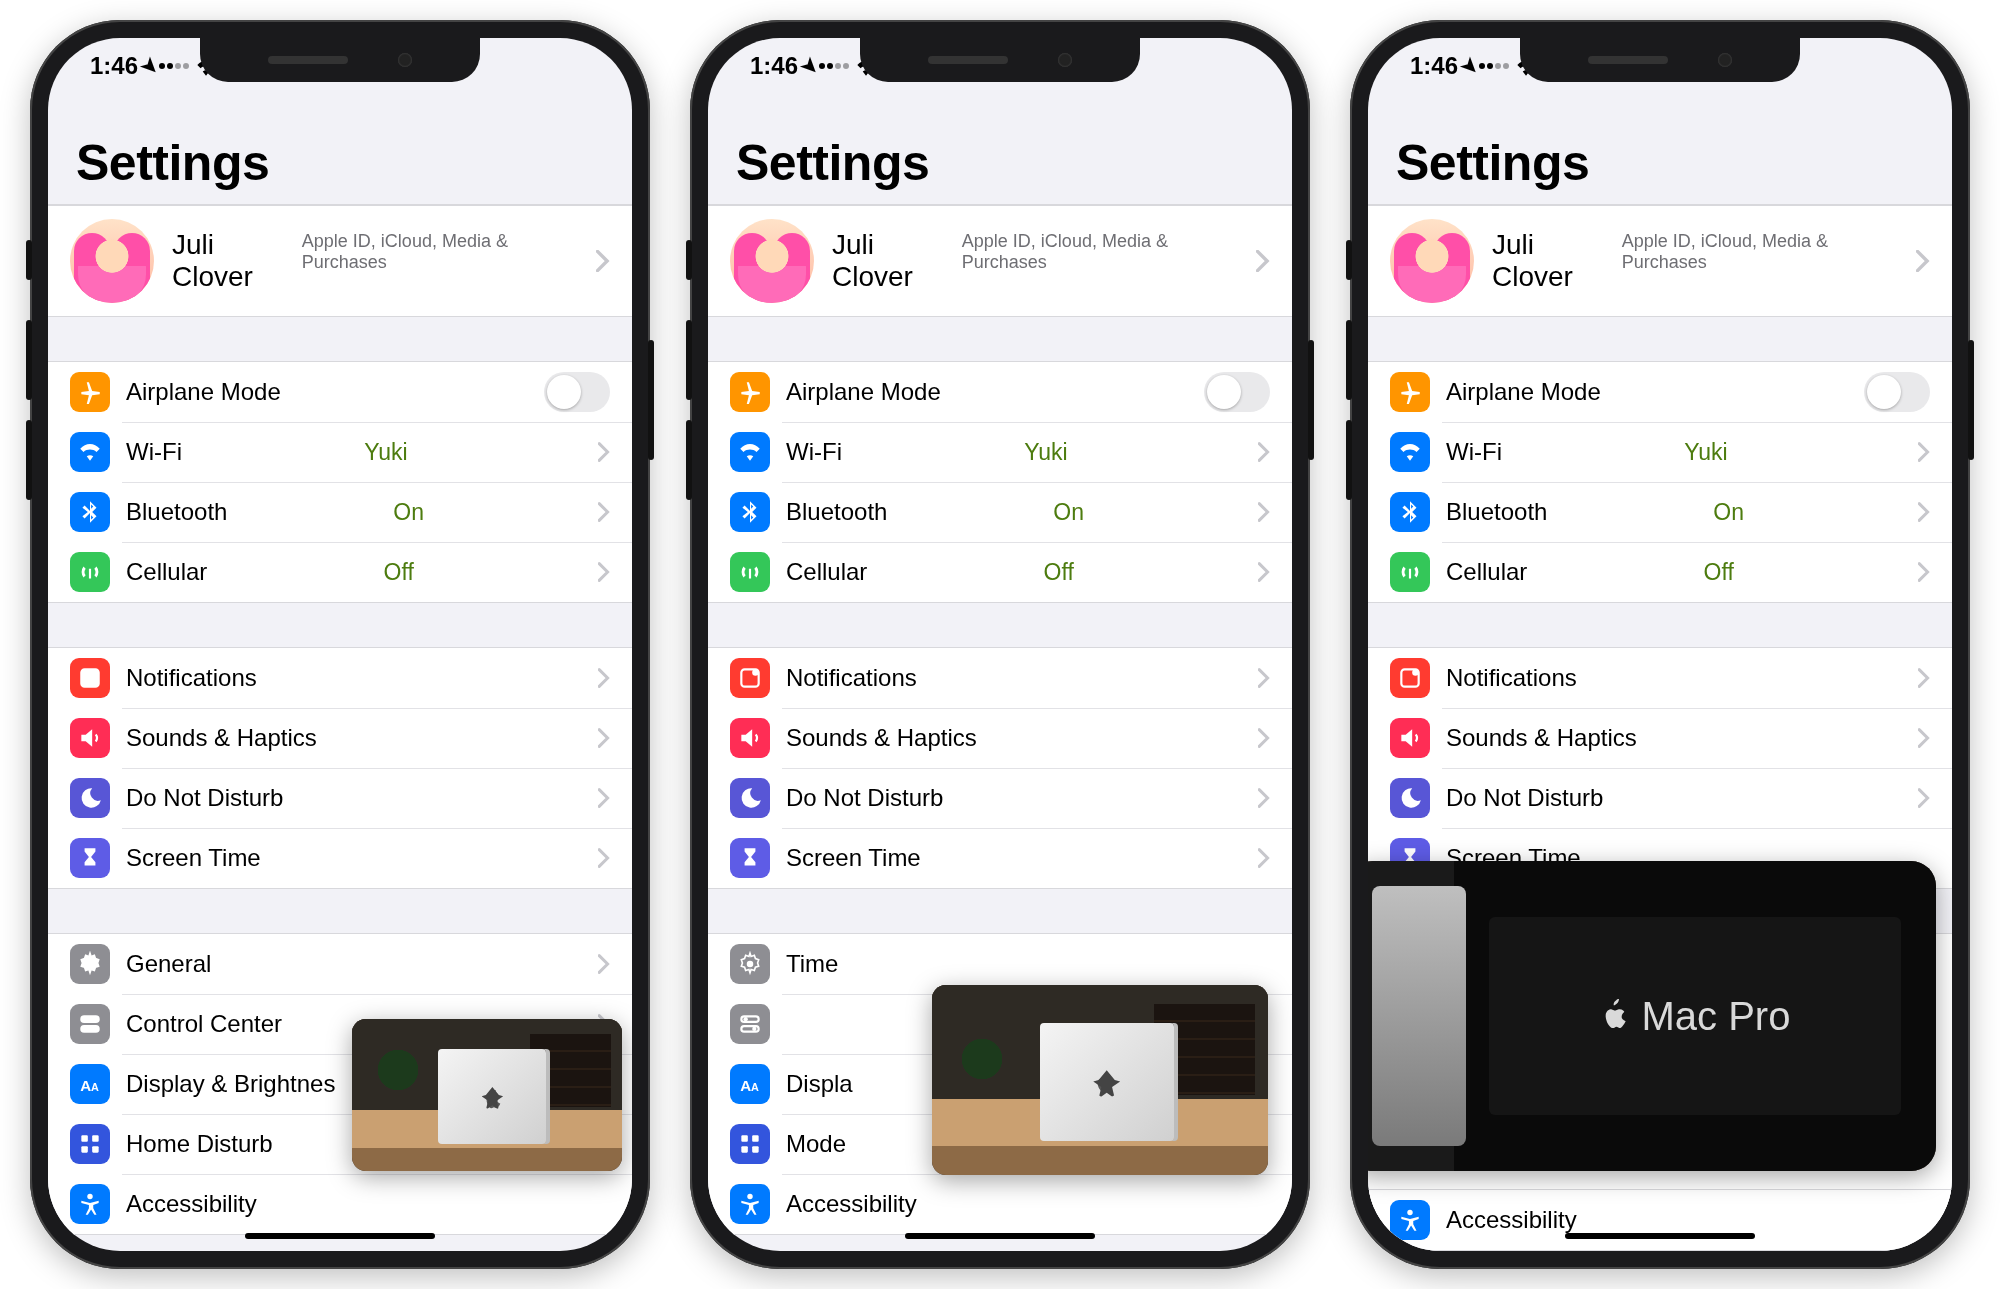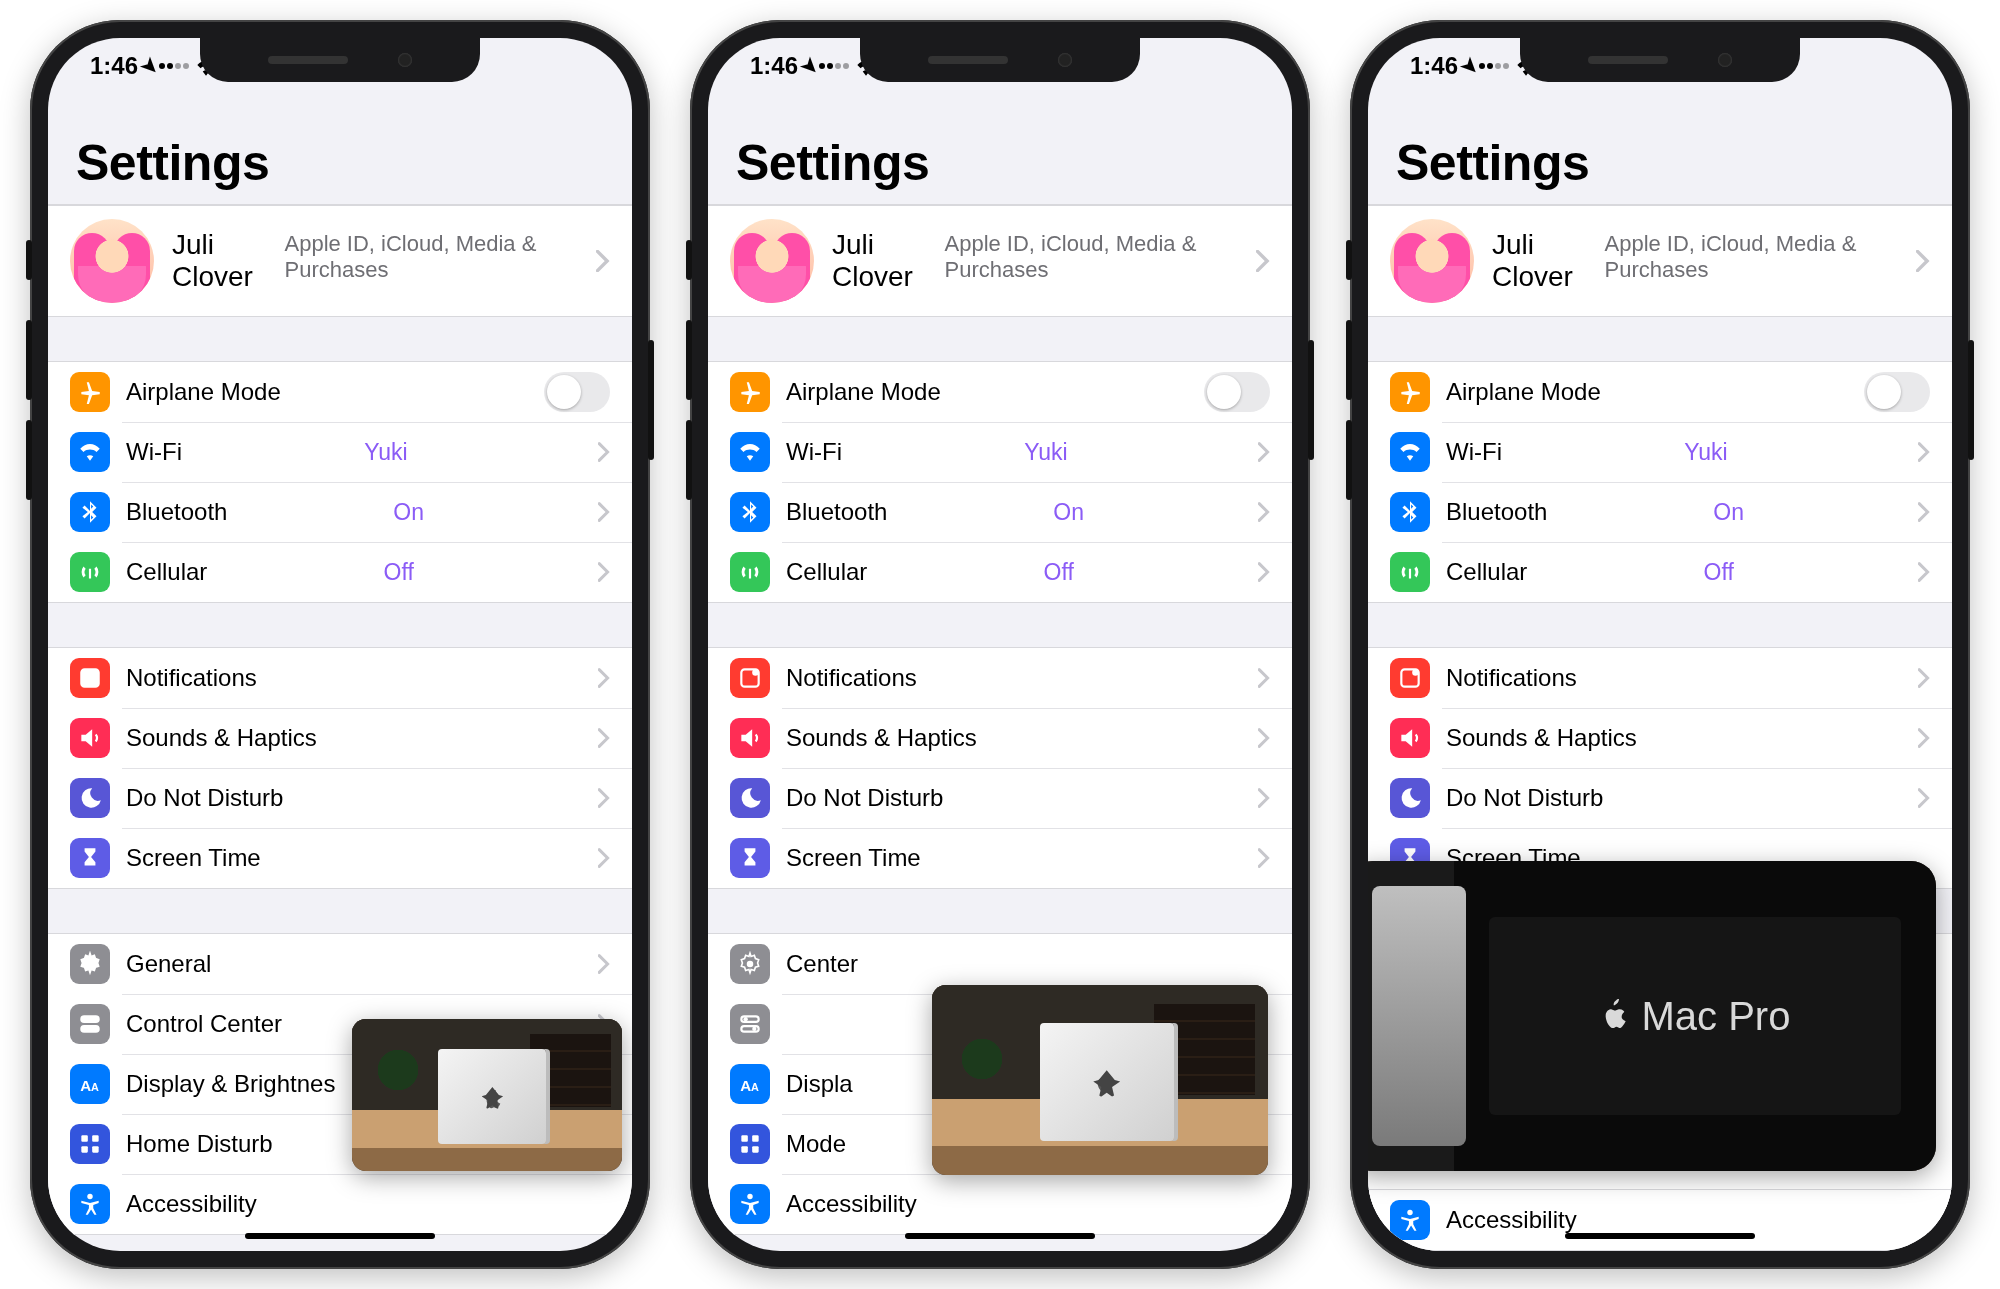--- a/index.html
+++ b/index.html
@@ -83,31 +83,31 @@
   .avatar::after{
     content:"";position:absolute;inset:12px 8px 0 8px;
     background:radial-gradient(circle at 50% 35%, #ffd9b8 28%, transparent 29%),
                linear-gradient(180deg,transparent 48%, #ff6bb8 48% 100%);
     border-radius:50% 50% 40% 40%;
   }
   .hair-l,.hair-r{position:absolute;top:14px;width:36px;height:70px;background:#ff4fa8;border-radius:18px;}
   .hair-l{left:4px;} .hair-r{right:4px;}
   .acct-text{display:flex;}
   .acct-name{font-size:28px;font-weight:400;}
-  .acct-sub{font-size:22px;color:#6e6e73;margin-top:2px;}
+  .acct-sub{font-size:18px;color:#6e6e73;margin-top:2px;}
   .chev{margin-left:auto;color:#c7c7cc;}
   .chev svg{display:block;}
 
   .icon {
     width:40px;height:40px;border-radius:9px;margin-right:16px;
     display:flex;align-items:center;justify-content:center;flex-shrink:0;
   }
   .icon svg{width:26px;height:26px;}
   .row-label{font-size:24px;}
-  .row-detail{margin-left:auto;color:#8b5cf6;font-size:23px;padding-right:8px;}
+  .row-detail{margin-left:auto;color:#4d7c0f;font-size:23px;padding-right:8px;}
   .toggle{
     margin-left:auto;width:66px;height:40px;border-radius:20px;background:#e9e9eb;
     position:relative;
   }
   .toggle::after{content:"";position:absolute;top:3px;left:3px;width:34px;height:34px;border-radius:50%;background:#fff;box-shadow:0 1px 3px rgba(0,0,0,.3);}
 
   .ic-orange{background:#ff9500;} .ic-blue{background:#007aff;} .ic-green{background:#34c759;}
   .ic-red{background:#ff3b30;} .ic-pink{background:#ff2d55;}
   .ic-purple{background:#5856d6;} .ic-indigo{background:#5e5ce6;}
   .ic-gray{background:#8e8e93;} .ic-navy{background:#3355dd;}
@@ -567,21 +567,21 @@
       </div>
       <div class="spacer"></div>
       <div class="group">
         <div class="row">
             <div class="icon ic-gray">
               <svg viewBox="0 0 24 24">
                 <circle cx="12" cy="12" r="3" class="white"></circle>
                 <path d="M12 2l1 3 3-1 1 3 3 1-1 3 1 3-3 1-1 3-3-1-1 3-1-3-3 1-1-3-3-1 1-3-1-3 3-1 1-3 3 1z" fill="none" stroke="#fff" stroke-width="1.5"></path>
               </svg>
             </div>
-            <span class="row-label">Center</span>
+            <span class="row-label">Time</span>
           </div>
         <div class="row">
             <div class="icon ic-gray">
               <svg viewBox="0 0 24 24">
                 <rect x="4" y="5" width="16" height="5" rx="2.5" fill="none" stroke="#fff" stroke-width="2"></rect>
                 <circle cx="8" cy="7.5" r="2" class="white"></circle>
                 <rect x="4" y="14" width="16" height="5" rx="2.5" fill="none" stroke="#fff" stroke-width="2"></rect>
                 <circle cx="16" cy="16.5" r="2" class="white"></circle>
               </svg>
             </div>

